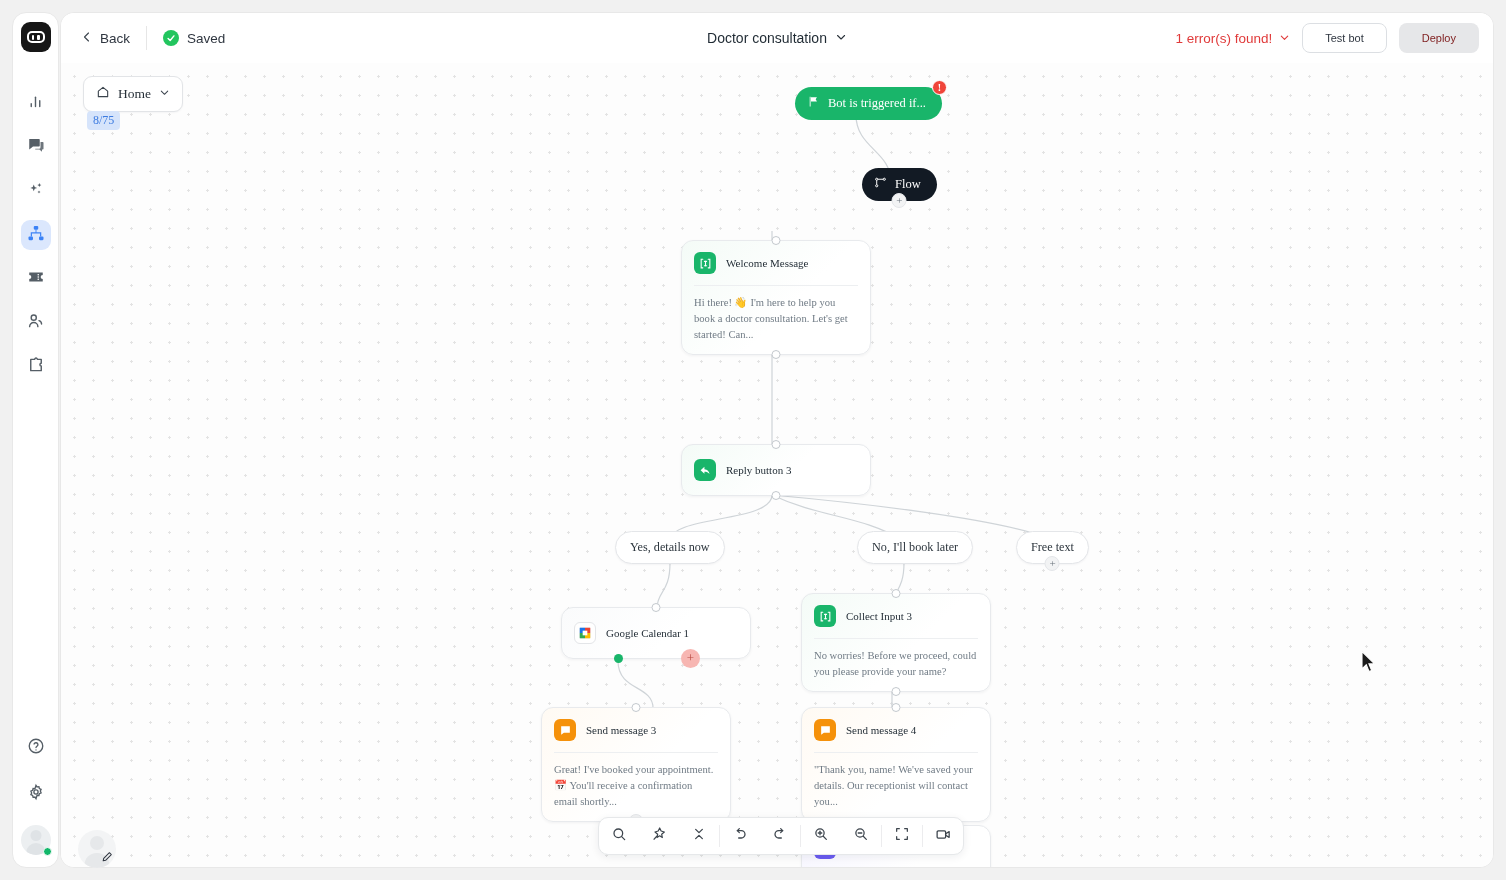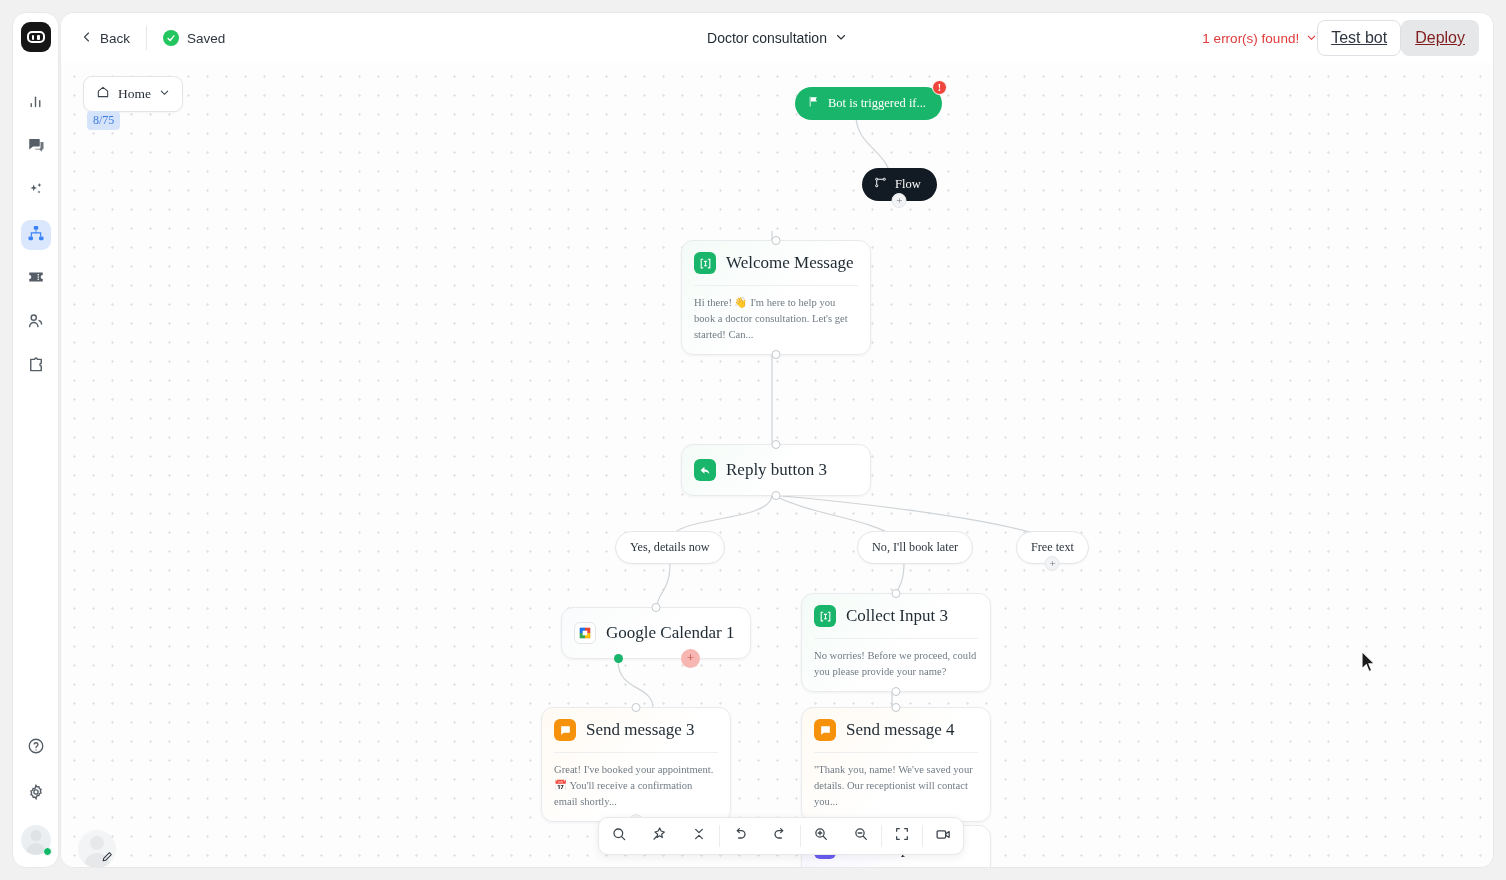--- a/index.html
+++ b/index.html
@@ -100,29 +100,29 @@
   .saved-dot {
     width: 16px; height: 16px; border-radius: 50%; background: #22c55e;
     display: flex; align-items: center; justify-content: center;
   }
   .tb-center {
     position: absolute; left: 50%; transform: translateX(-50%);
     display: flex; align-items: center; gap: 8px;
     font-size: 14px; color: #1f2a33; cursor: pointer;
   }
   .tb-right {
-    margin-left: auto; display: flex; align-items: center; 
+    margin-left: auto; display: flex; align-items: center; gap: 12px;
   }
   .error-chip {
     display: flex; align-items: center; gap: 7px;
     font-size: 13.5px; color: #e03a3a; cursor: pointer;
   }
   .btn {
-    font-size: 16px; border-radius: 8px; padding: 8px 13px;
-    cursor: pointer; border: 1px solid transparent; white-space: nowrap; text-decoration: underline;
+    font-size: 11px; border-radius: 8px; padding: 8px 22px;
+    cursor: pointer; border: 1px solid transparent; white-space: nowrap;
   }
   .btn-outline { background: #fff; border-color: #dcdfe3; color: #2f3640; }
   .btn-muted { background: #e6e7e9; color: #7f1d1d; }
 
   
   .canvas {
     position: absolute; left: 0; top: 50px; right: 0; bottom: 0;
     background-color: #fdfdfd;
     background-image: radial-gradient(#e3e3e3 1.1px, transparent 1.1px);
     background-size: 19px 19px;
@@ -183,21 +183,21 @@
   }
   .card-icon {
     width: 22px; height: 22px; border-radius: 6px;
     display: flex; align-items: center; justify-content: center;
     flex: 0 0 auto;
   }
   .ic-green { background: #19b56a; }
   .ic-orange { background: #f5910a; }
   .ic-purple { background: #6a5bf0; }
   .ic-gcal { background: #fff; border: 1px solid #e3e5e8; }
-  .card-title { font-size: 17px; color: #1f2a33; white-space: nowrap; }
+  .card-title { font-size: 11px; color: #1f2a33; white-space: nowrap; }
   .card-sep { height: 1px; background: #edeff1; margin: 0 12px; }
   .card-body {
     padding: 9px 12px 11px;
     font-size: 10.6px; line-height: 1.5; color: #707b85;
   }
   .tint-green { background: linear-gradient(135deg,#f4fbf7 0%, #ffffff 58%); }
   .tint-orange { background: linear-gradient(135deg,#fffaf3 0%, #ffffff 58%); }
   .tint-grey { background: linear-gradient(135deg,#fafbfc 0%, #ffffff 58%); }
   .tint-purple { background: linear-gradient(135deg,#f6f5ff 0%, #ffffff 58%); }
 

